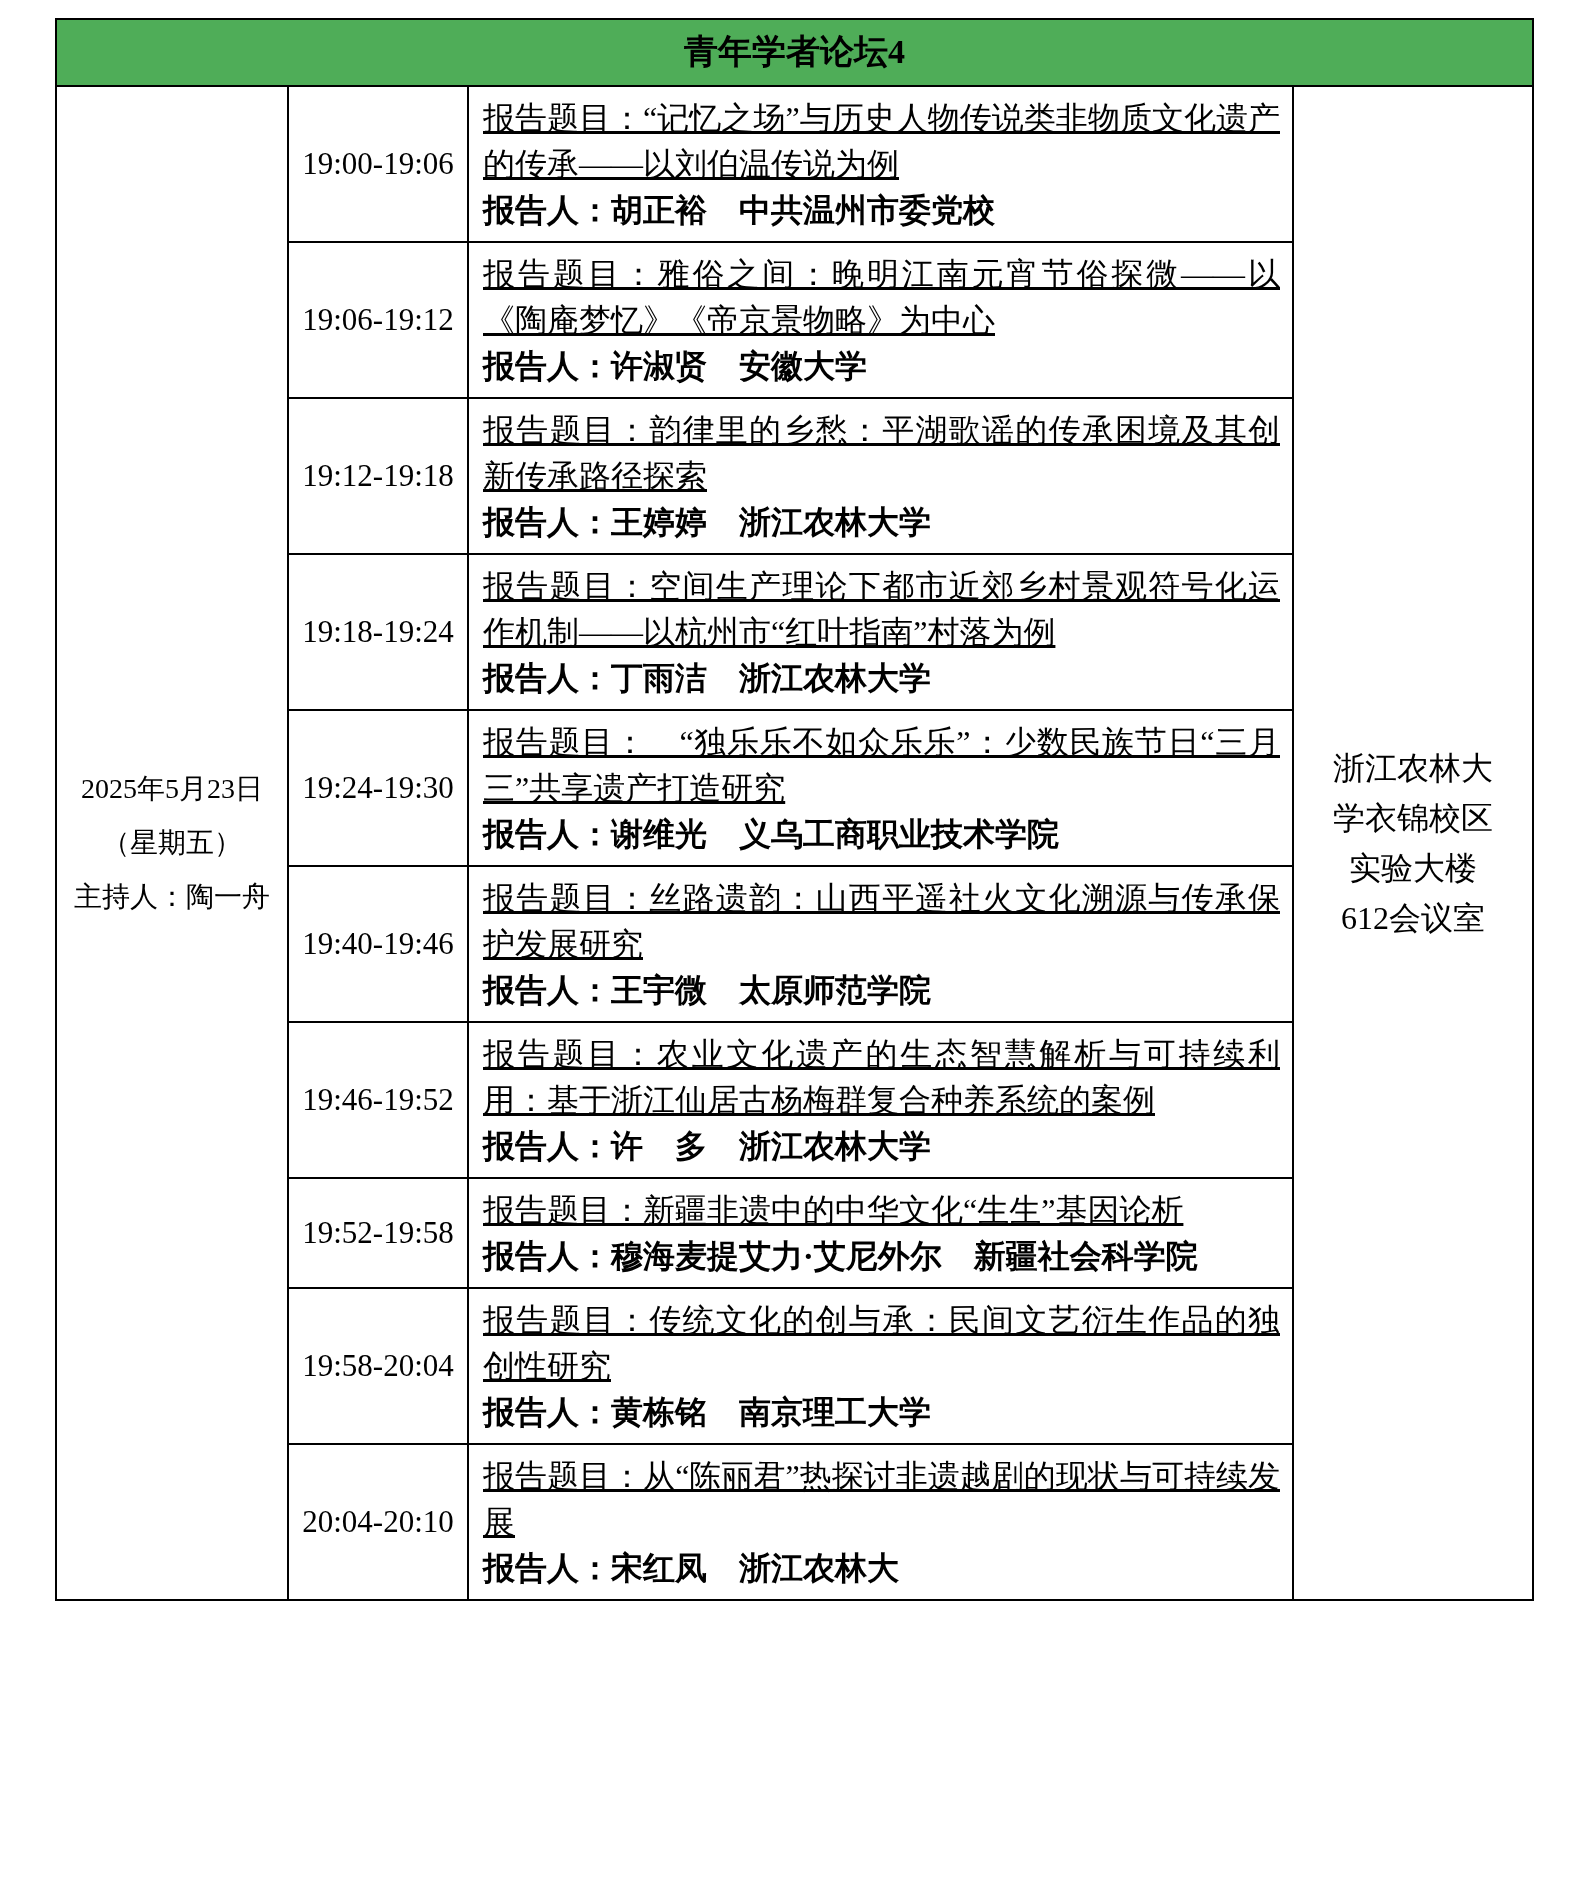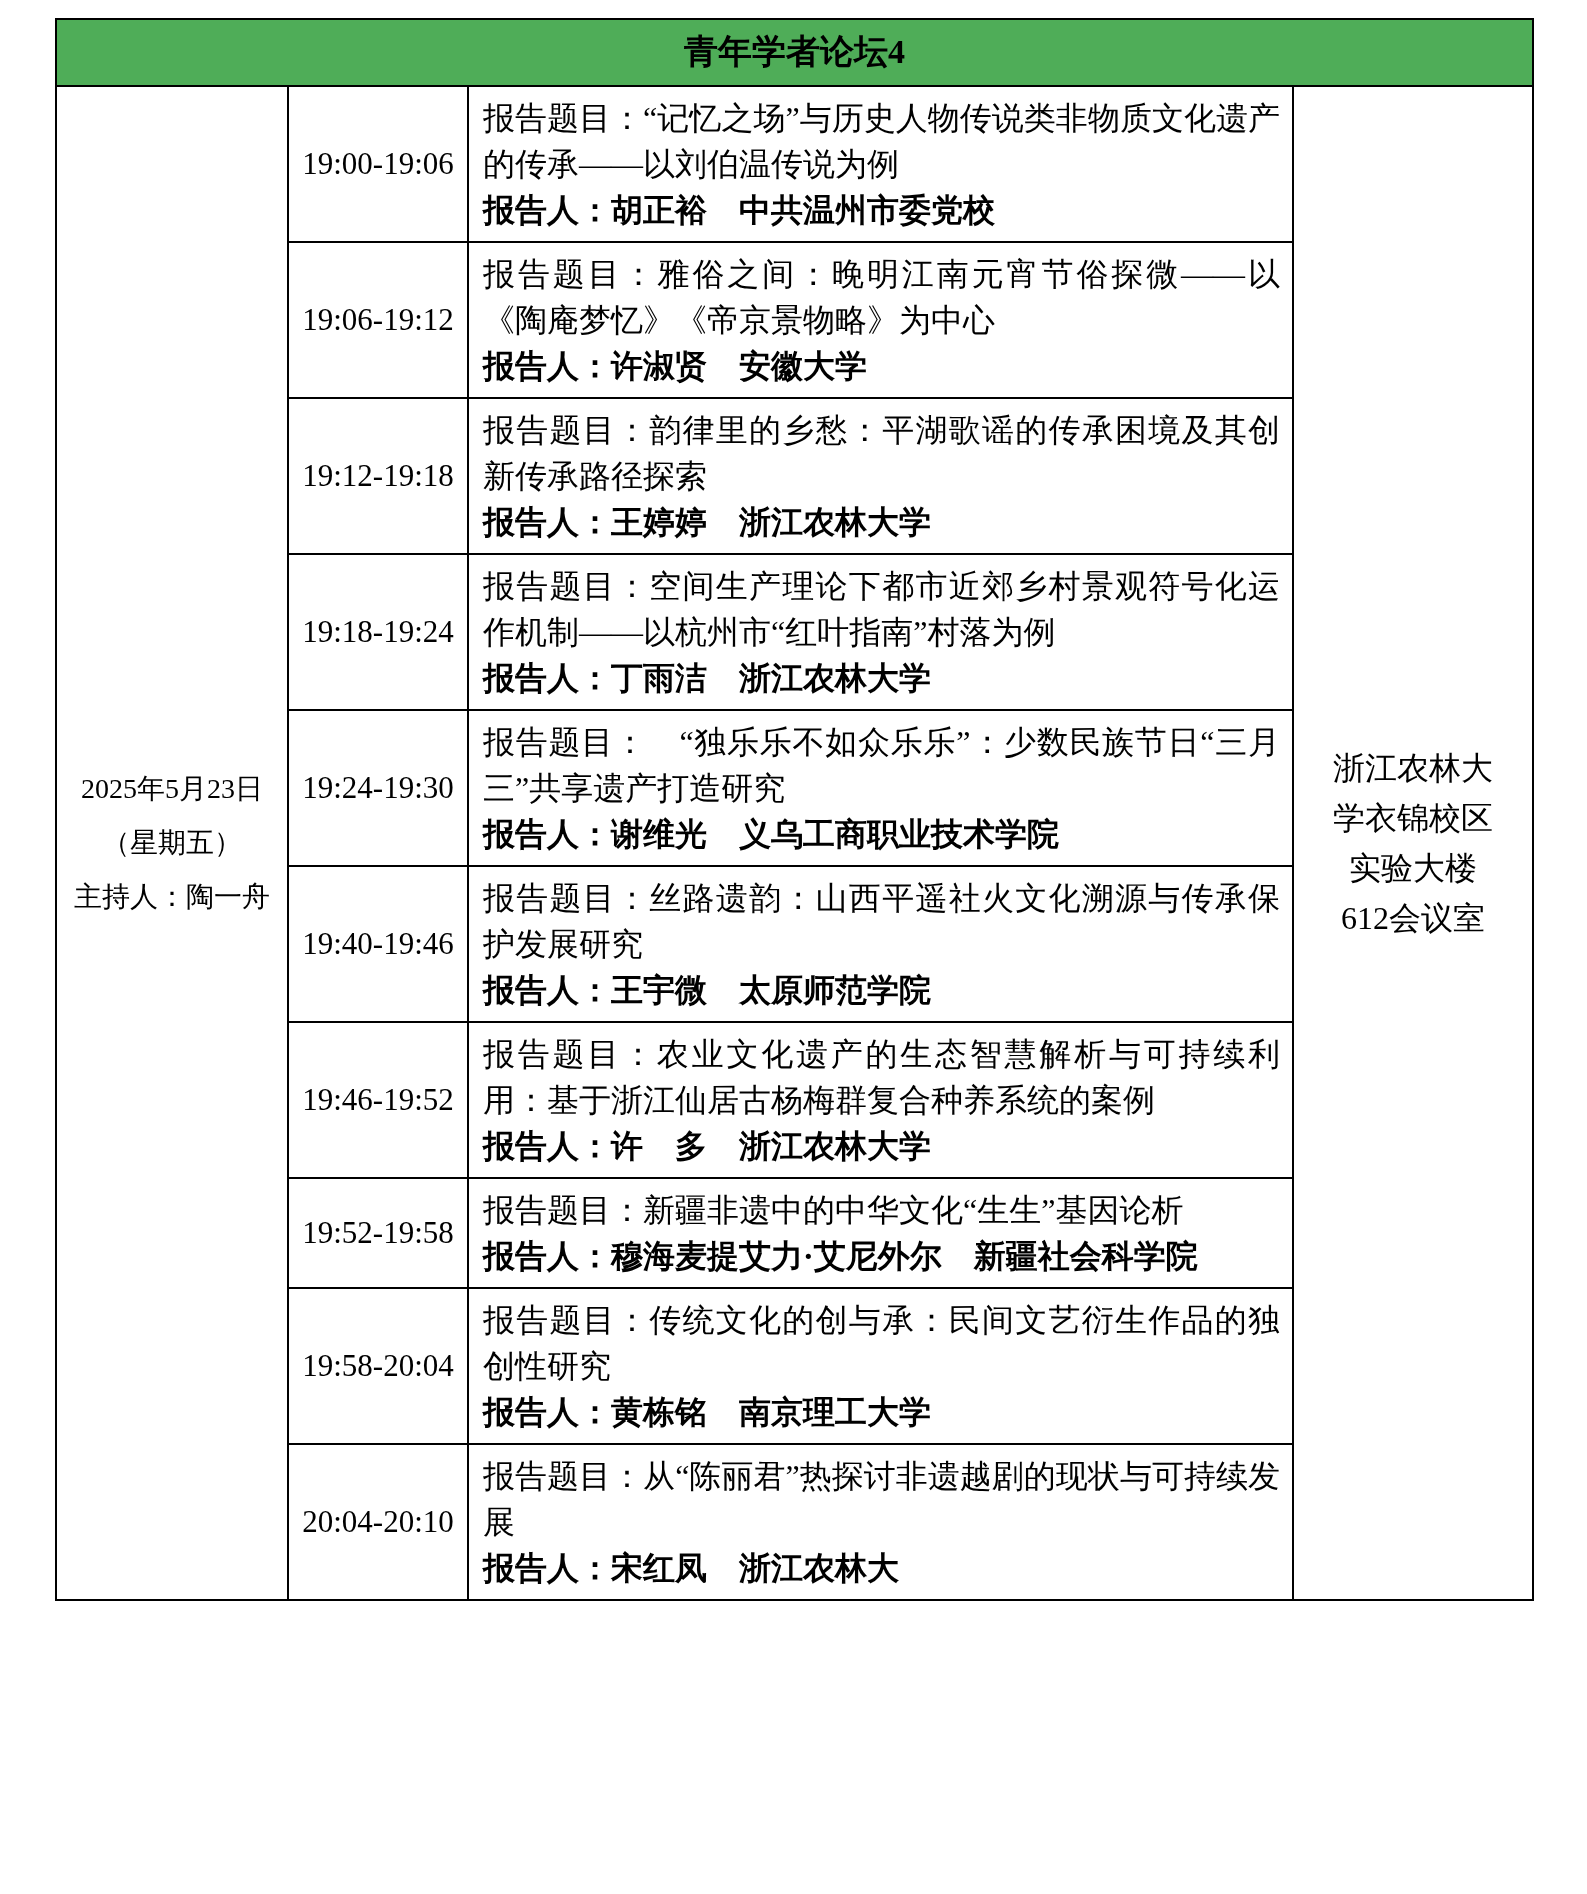--- a/index.html
+++ b/index.html
@@ -44,20 +44,21 @@
     padding: 4px 4px;
   }
   td.talk-cell {
     font-size: 32px;
     padding: 8px 12px 8px 14px;
     line-height: 46px;
   }
   td.talk-cell .talk-title {
     text-align: justify;
     text-justify: inter-ideograph;
+    text-decoration: underline;
   }
   td.talk-cell .talk-presenter {
     text-align: left;
     font-weight: bold;
   }
   td.venue-cell {
     text-align: center;
     font-size: 32px;
     padding: 4px 2px;
     margin-left: 25px;

